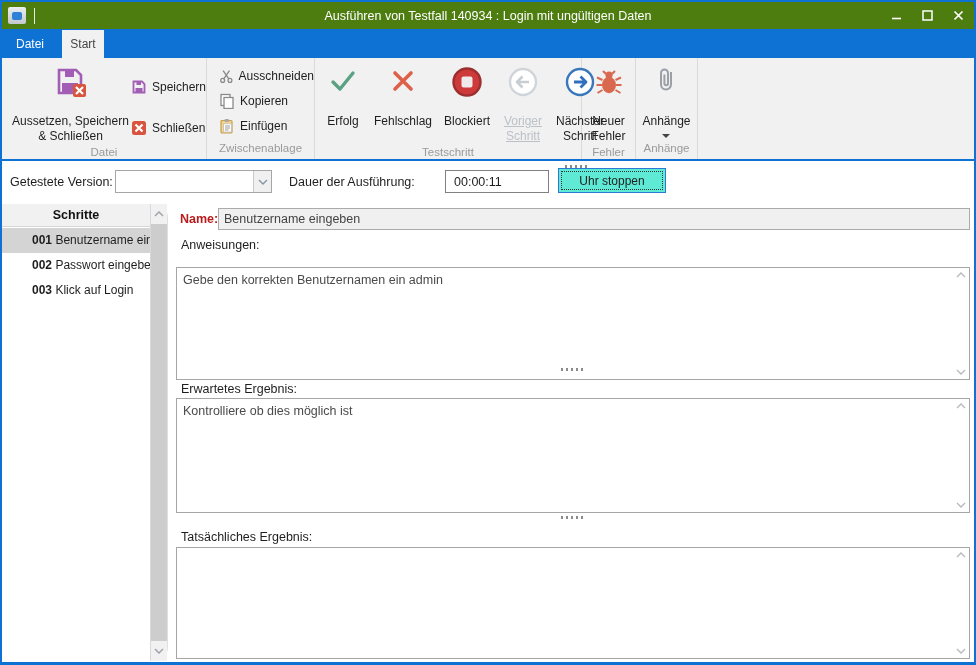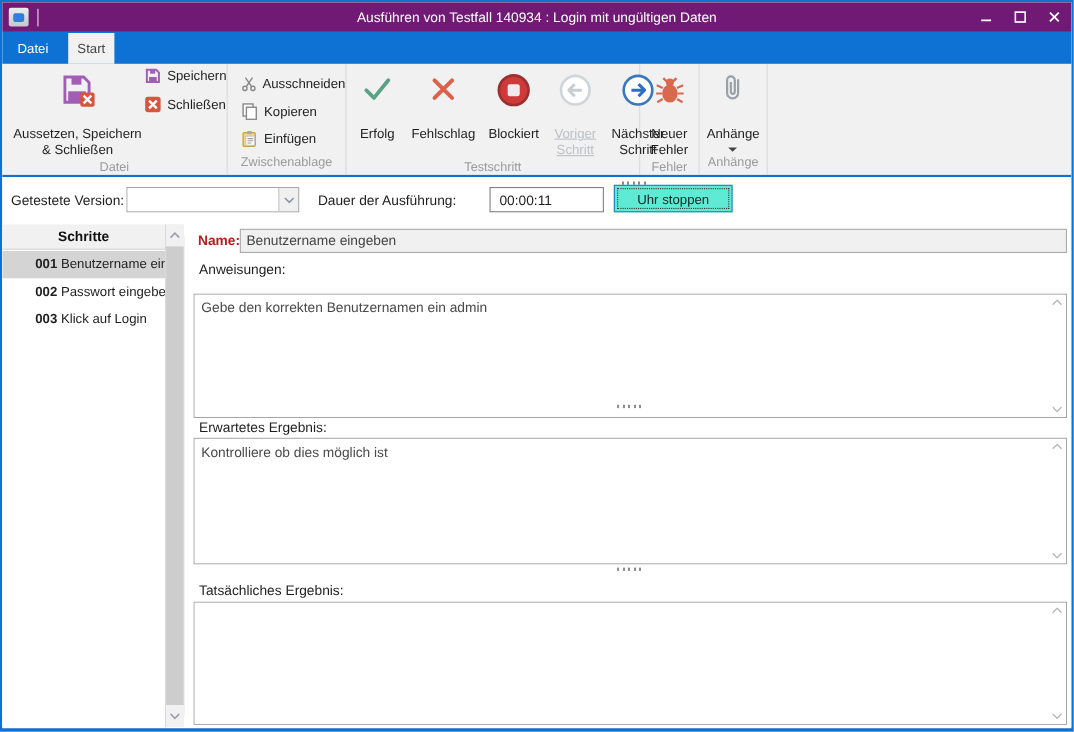--- a/index.html
+++ b/index.html
@@ -3,21 +3,21 @@
 <meta charset="utf-8">
 <style>
   * { margin:0; padding:0; box-sizing:border-box; }
   html,body { background:#555; }
   body { font-family:"Liberation Sans","DejaVu Sans",sans-serif; }
   #window {
     position:relative; width:976px; height:665px; margin:0 auto;
     background:#fff; border:2px solid #0e72d4; border-bottom-width:3px; overflow:hidden;
   }
   
-  .titlebar { position:relative; height:27px; background:#701a75; display:flex; align-items:center; }
+  .titlebar { position:relative; height:27px; background:#4d7c0f; display:flex; align-items:center; }
   .app-icon { width:18px; height:17px; margin-left:6px; border-radius:2px;
     background:linear-gradient(#eceef0,#c3c8cf); display:flex; align-items:center; justify-content:center; }
   .app-icon .glyph { width:10px; height:8px; background:#2f7fd6; border-radius:2px; }
   .tb-sep { width:1px; height:16px; background:rgba(255,255,255,.85); margin-left:8px; }
   .tb-title { position:absolute; left:0; right:0; text-align:center; color:#fff; font-size:12.5px; pointer-events:none; }
   .winbtns { margin-left:auto; display:flex; height:100%; }
   .winbtn { width:31px; height:100%; display:flex; align-items:center; justify-content:center; cursor:default; }
   
   .tabrow { position:relative; height:29px; background:#0e72d4; }
   .tab { position:absolute; bottom:0; height:28px; line-height:28px; text-align:center; font-size:12px; }
@@ -28,21 +28,21 @@
   .rgroup { display:flex; flex-direction:column; border-right:1px solid #dadadb; }
   .rgroup-content { flex:1; display:flex; }
   .rgroup-label { height:18px; text-align:center; color:#9a9a9a; font-size:11.5px; line-height:14px; }
   .rbig { display:flex; flex-direction:column; align-items:center; padding-top:7px; font-size:12px; color:#1e1e1e; cursor:default; }
   .rbig .ricon { height:36px; display:flex; align-items:flex-start; justify-content:center; }
   .rbig .rlabel { text-align:center; line-height:1.28; margin-top:13px; }
   .rbig.disabled .rlabel { color:#bcc1c7;text-decoration:underline; }
   .rsmall { display:flex; align-items:center; gap:5px; font-size:12px; color:#1e1e1e; cursor:default; white-space:nowrap; }
   .g-datei .rgroup-content { padding-left:8px; }
   .g-datei .bigwrap { width:142px; }
-  .g-datei .smallcol { display:flex; flex-direction:column; gap:10px; padding-top:3px; }
+  .g-datei .smallcol { display:flex; flex-direction:column; gap:25px; padding-top:21px; }
   .g-clip .rgroup-content { flex-direction:column; gap:9px; padding:10px 0 0 12px; }
   .g-test .rgroup-content { gap:4px; padding-left:4px; }
   .caret-down { width:0; height:0; border-left:4px solid transparent; border-right:4px solid transparent;
     border-top:4px solid #444; margin-top:5px; }
   
   .toolbar { position:relative; height:43px; background:#fff; }
   .dots { width:24px; height:3px; background-image:repeating-linear-gradient(90deg,#8a8a8a 0 2px,transparent 2px 5px); }
   .dots-top { position:absolute; left:563px; top:4px; }
   .flabel { position:absolute; font-size:12.5px; color:#1e1e1e; }
   .combo { position:absolute; left:113px; top:9px; width:157px; height:23px; border:1px solid #a6a6a6; background:#fff; }

